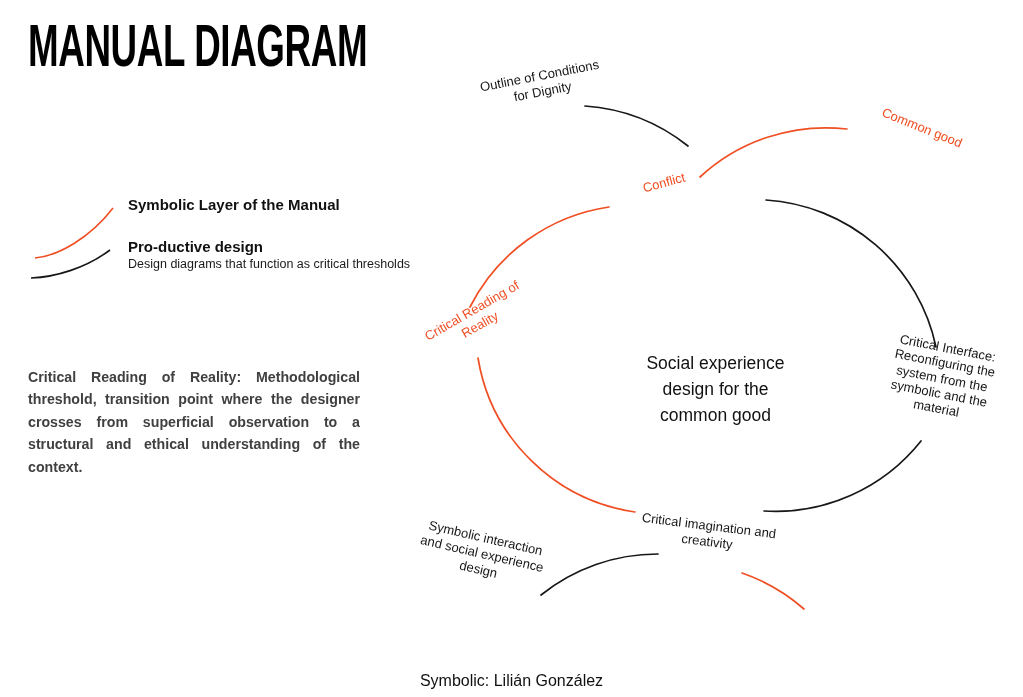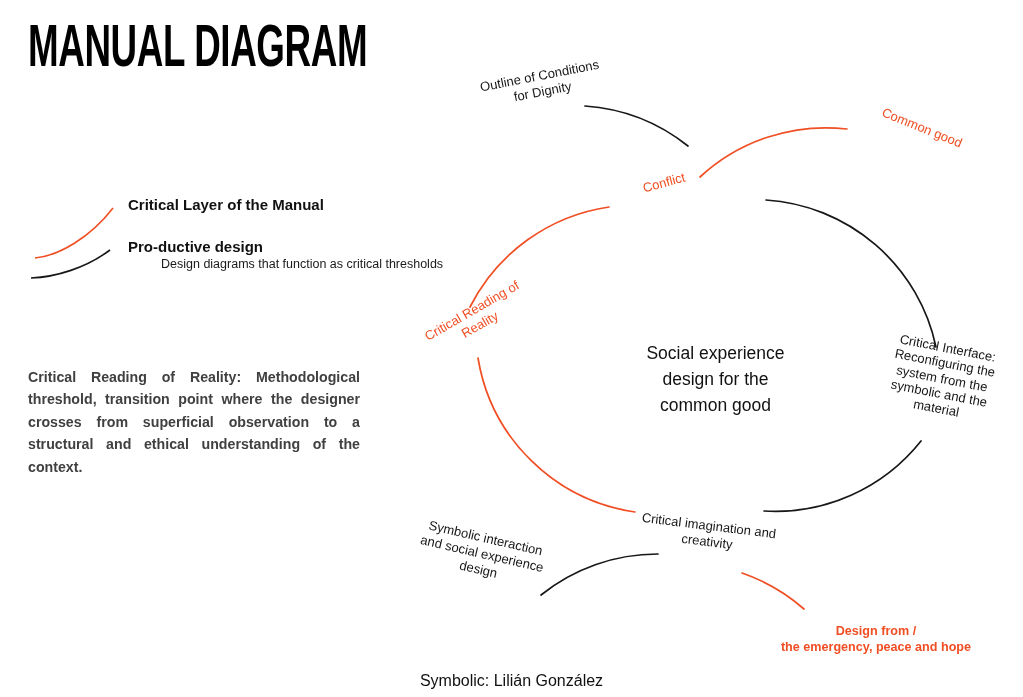--- a/index.html
+++ b/index.html
@@ -60,21 +60,20 @@
     color: #111111;
     line-height: 1.25;
     white-space: nowrap;
   }
   .legend-sub {
     font-size: 12.5px;
     font-weight: normal;
     color: #1a1a1a;
     line-height: 1.25;
     white-space: nowrap;
-    margin-left: 33px;
   }
 
   
   #body-paragraph {
     position: absolute;
     left: 28px;
     top: 366px;
     width: 332px;
     font-size: 14.2px;
     font-weight: bold;
@@ -107,21 +106,21 @@
     line-height: 1.2;
     white-space: pre-line;
     transform-origin: center center;
   }
   .node-label.black { color: #171717; }
   .node-label.orange { color: #f04e23; }
 
   #center-label {
     position: absolute;
     left: 618px;
-    top: 341px;
+    top: 351px;
     width: 195px;
     text-align: center;
     font-size: 17.5px;
     line-height: 1.48;
     color: #111111;
     white-space: pre-line;
   }
 
   #bottom-note {
     position: absolute;
@@ -152,21 +151,21 @@
 <div id="page-title">MANUAL DIAGRAM</div>
 
 <div id="legend">
 
   <svg class="legend-swatch" viewBox="0 0 110 95">
     <path d="M 7 68 C 30 66 62 48 85 18" fill="none" stroke="#f04e23" stroke-width="1.6"></path>
     <path d="M 3 88 C 28 87 58 78 82 60" fill="none" stroke="#171717" stroke-width="1.6"></path>
   </svg>
 
   <div class="legend-row first">
-    <div class="legend-title">Critical Layer of the Manual</div>
+    <div class="legend-title">Symbolic Layer of the Manual</div>
   </div>
 
   <div class="legend-row second">
     <div class="legend-title">Pro-ductive design</div>
     <div class="legend-sub">Design diagrams that function as critical thresholds</div>
   </div>
 </div>
 
 <div id="body-paragraph">Critical Reading of Reality: Methodological threshold, transition point where the designer crosses from superficial observation to a structural and ethical understanding of the context.</div>
 
@@ -211,17 +210,15 @@
 and social experience
 design</div>
 
   <div class="node-label orange" style="left:408px; top:302px; width:136px; text-align:center; transform:rotate(-30deg); line-height:1.22;">Critical Reading of
 Reality</div>
 
   <div id="center-label">Social experience
 design for the
 common good</div>
 
-  <div id="bottom-note">Design from /
-the emergency, peace and hope</div>
 </div>
 
 <div id="credits">Symbolic: Lilián  González</div>
 
 </body></html>

